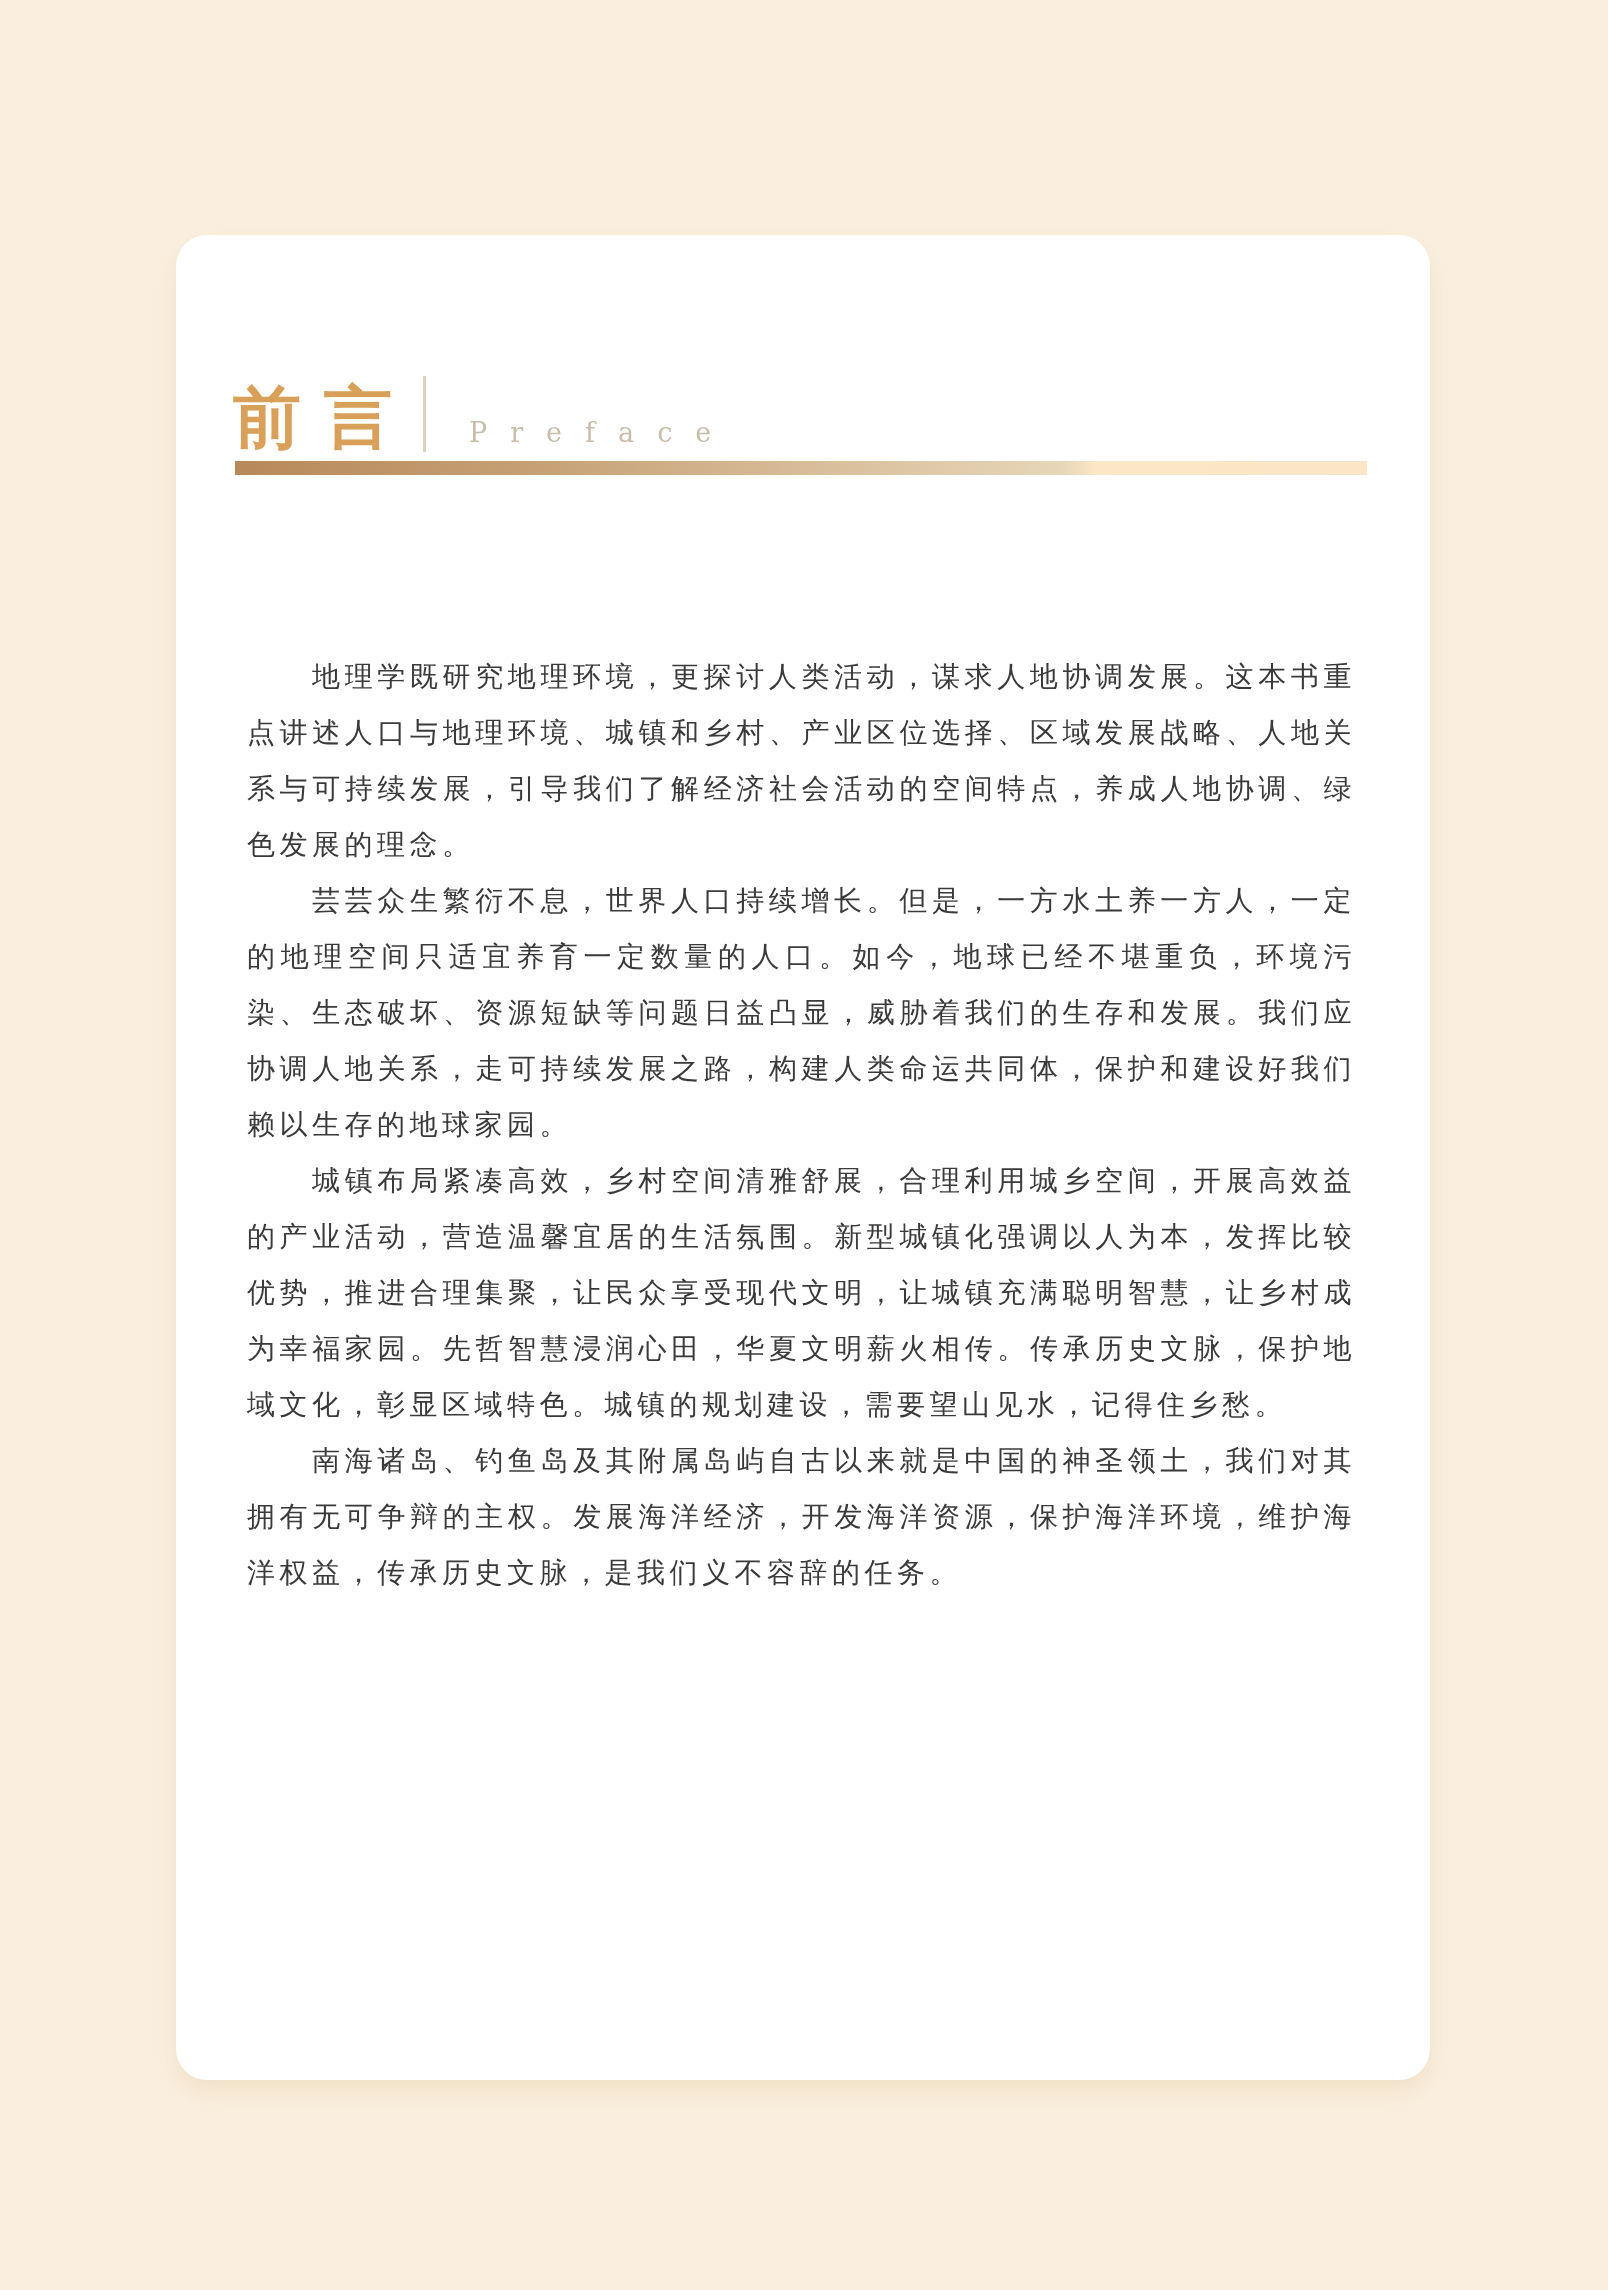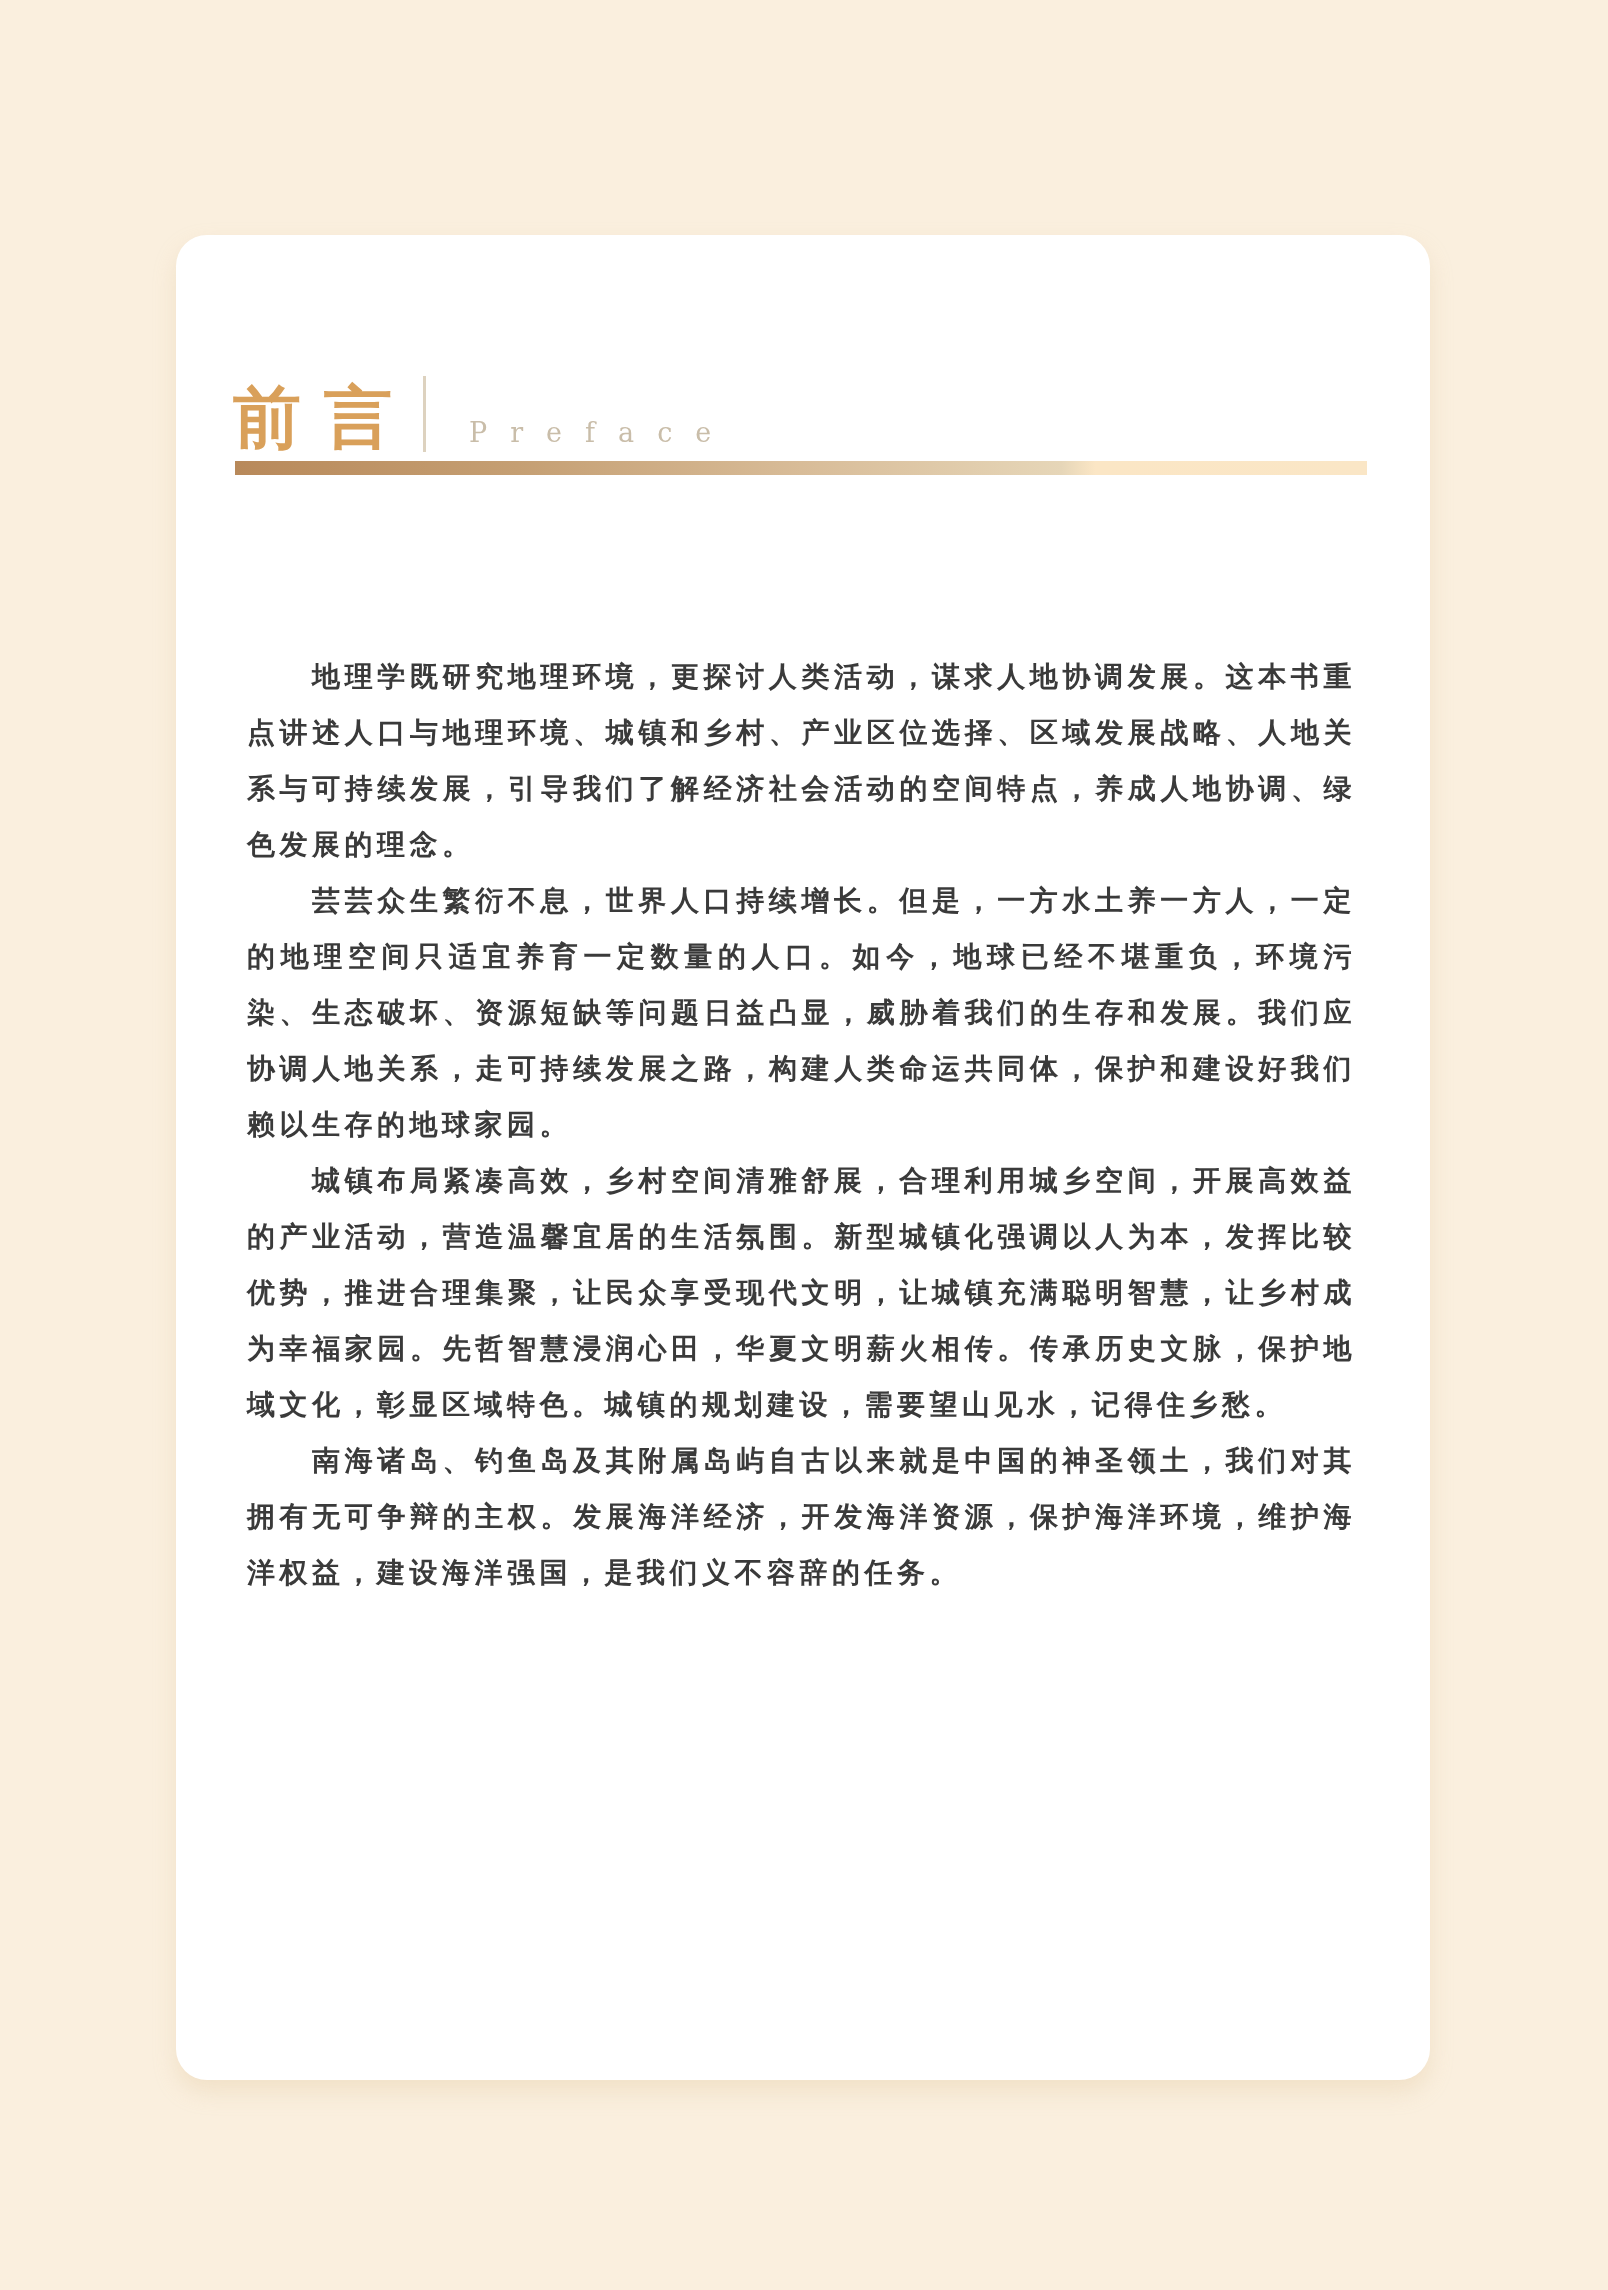--- a/index.html
+++ b/index.html
@@ -78,21 +78,20 @@
       position: absolute;
       left: 247px;
       top: 649px;
       width: 1109px;
       font-family: "DejaVu Sans", "Liberation Sans", sans-serif;
       font-size: 28px;
       line-height: 56px;
       letter-spacing: 4.5px;
       text-align: justify;
       text-justify: inter-character;
-      font-weight: bold;
     }
     .body-text p {
       margin: 0;
       text-indent: 65px;
     }
   </style>
 </head>
 <body style="background: rgb(250, 239, 222);">
 
 <div class="card" style="background: rgb(255, 255, 255);"></div>
@@ -102,15 +101,15 @@
   <div class="heading-divider" style="background: rgb(221, 210, 191);"></div>
   <div class="heading-en" style="color: rgb(201, 189, 169);">Preface</div>
 </div>
 
 <div class="heading-bar"></div>
 
 <div class="body-text" style="color: rgb(58, 58, 58);">
   <p>地理学既研究地理环境，更探讨人类活动，谋求人地协调发展。这本书重点讲述人口与地理环境、城镇和乡村、产业区位选择、区域发展战略、人地关系与可持续发展，引导我们了解经济社会活动的空间特点，养成人地协调、绿色发展的理念。</p>
   <p>芸芸众生繁衍不息，世界人口持续增长。但是，一方水土养一方人，一定的地理空间只适宜养育一定数量的人口。如今，地球已经不堪重负，环境污染、生态破坏、资源短缺等问题日益凸显，威胁着我们的生存和发展。我们应协调人地关系，走可持续发展之路，构建人类命运共同体，保护和建设好我们赖以生存的地球家园。</p>
   <p>城镇布局紧凑高效，乡村空间清雅舒展，合理利用城乡空间，开展高效益的产业活动，营造温馨宜居的生活氛围。新型城镇化强调以人为本，发挥比较优势，推进合理集聚，让民众享受现代文明，让城镇充满聪明智慧，让乡村成为幸福家园。先哲智慧浸润心田，华夏文明薪火相传。传承历史文脉，保护地域文化，彰显区域特色。城镇的规划建设，需要望山见水，记得住乡愁。</p>
-  <p>南海诸岛、钓鱼岛及其附属岛屿自古以来就是中国的神圣领土，我们对其拥有无可争辩的主权。发展海洋经济，开发海洋资源，保护海洋环境，维护海洋权益，建设海洋强国，是我们义不容辞的任务。</p>
+  <p>南海诸岛、钓鱼岛及其附属岛屿自古以来就是中国的神圣领土，我们对其拥有无可争辩的主权。发展海洋经济，开发海洋资源，保护海洋环境，维护海洋权益，传承历史文脉，是我们义不容辞的任务。</p>
 </div>
 
 
 </body></html>

